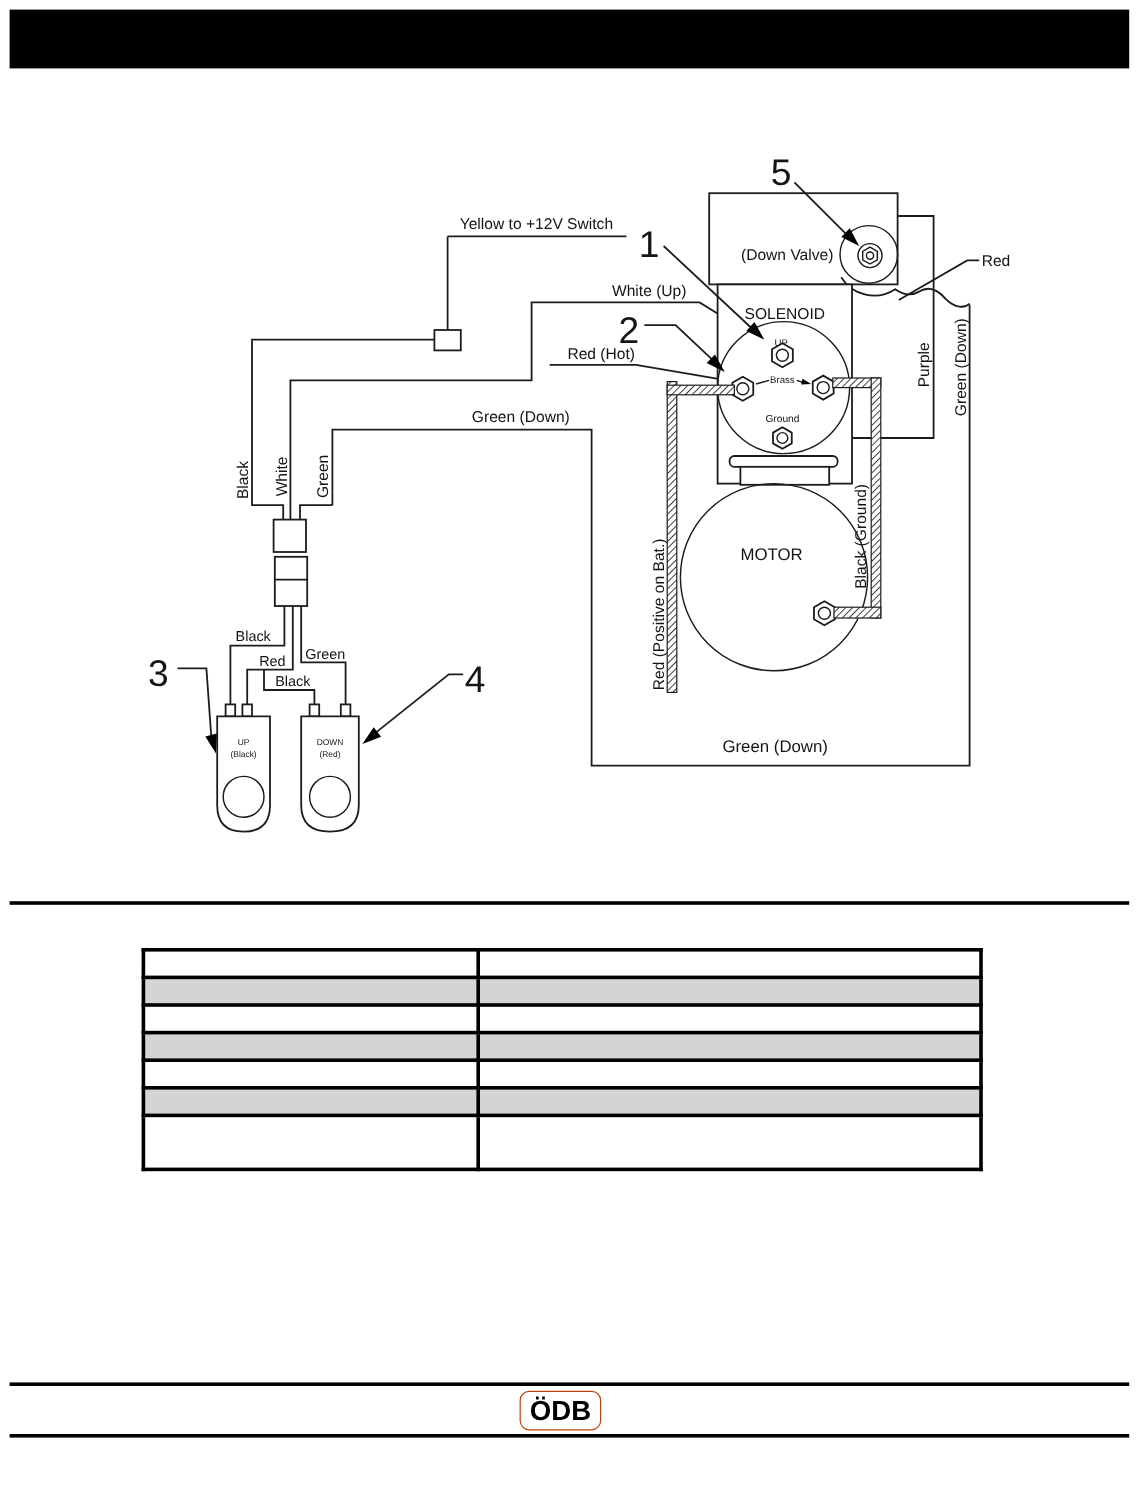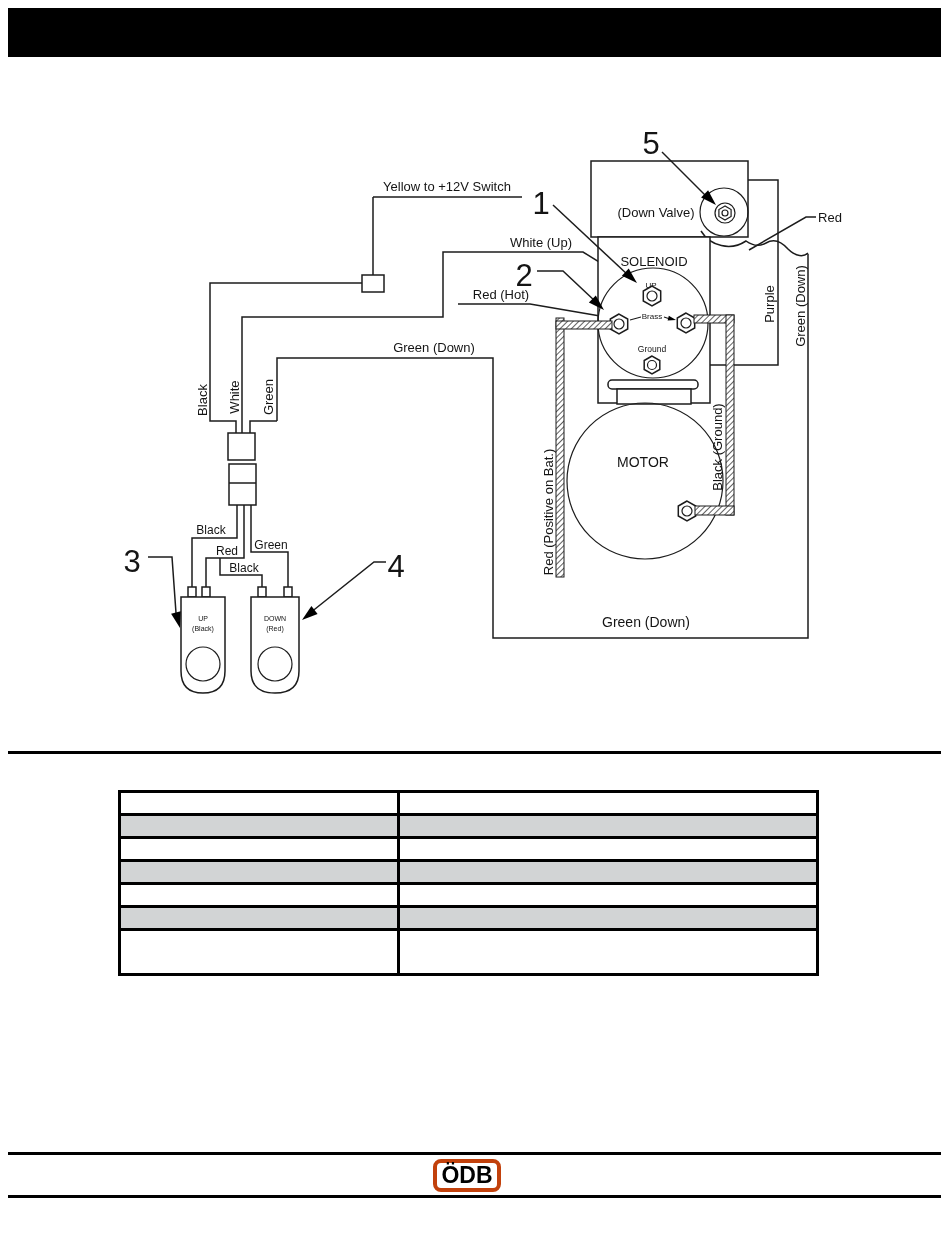--- a/index.html
+++ b/index.html
@@ -10,21 +10,21 @@
   .section-divider{position:absolute;left:8px;top:751px;width:933px;height:3px;background:#000;}
   .spec-table{position:absolute;left:118px;top:790px;border-collapse:collapse;table-layout:fixed;}
   .spec-table td{border:3px solid #000;padding:0;}
   .spec-table tr:nth-child(even) td{background:#d2d4d5;}
   .spec-table .c1{width:276px;}
   .spec-table .c2{width:416px;}
   .spec-table tr{height:23px;}
   .spec-table tr.tall{height:45px;}
   .footer-rule-top{position:absolute;left:8px;top:1152px;width:933px;height:3px;background:#000;}
   .footer-rule-bottom{position:absolute;left:8px;top:1195px;width:933px;height:3px;background:#000;}
-  .odb-logo{position:absolute;left:433px;top:1159px;width:68px;height:33px;border:4px solid #c2410c;
+  .odb-logo{position:absolute;left:433px;top:1159px;width:68px;height:33px;border:1px solid #c2410c;
             border-radius:8px;background:#fff;display:flex;align-items:center;justify-content:center;
             font-weight:bold;font-size:23px;letter-spacing:0px;color:#000;box-sizing:border-box;}
   svg text{font-family:"Liberation Sans", sans-serif;fill:#141414;}
   .lbl13{font-size:13px;}
   .lbl14{font-size:14px;}
   .lbl12{font-size:12px;}
   .lbl8{font-size:8px;}
   .lbl85{font-size:8.5px;}
   .lbl7{font-size:7px;}
   .callout{font-size:31px;}

